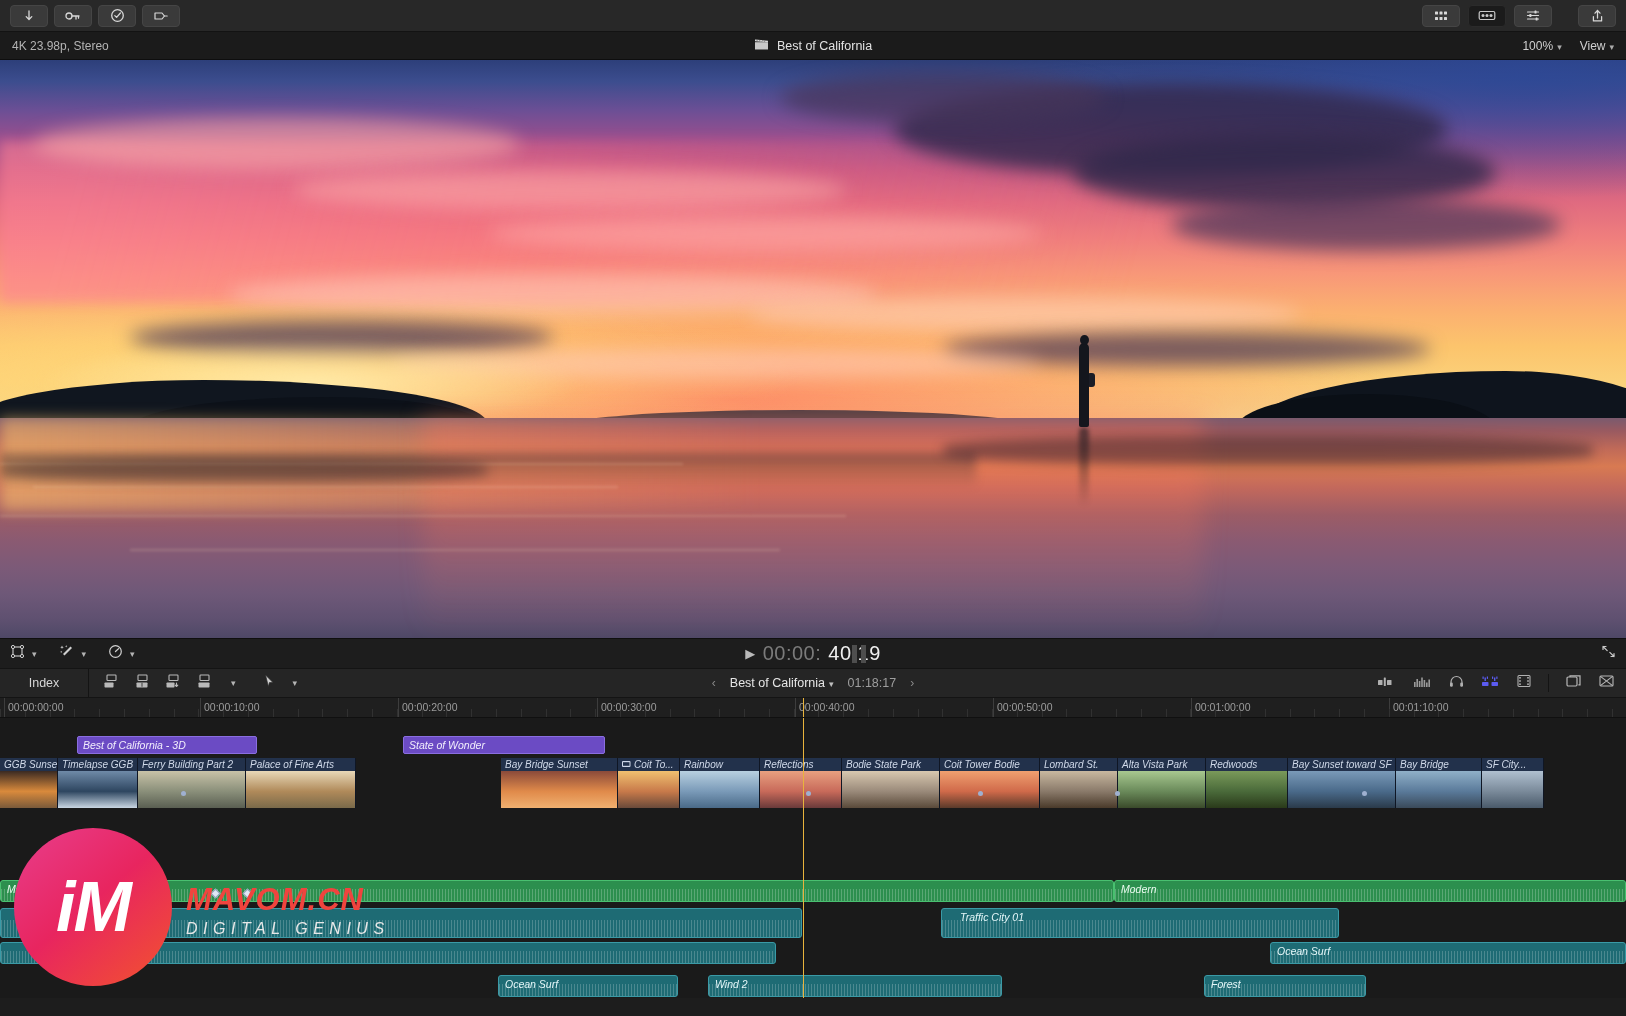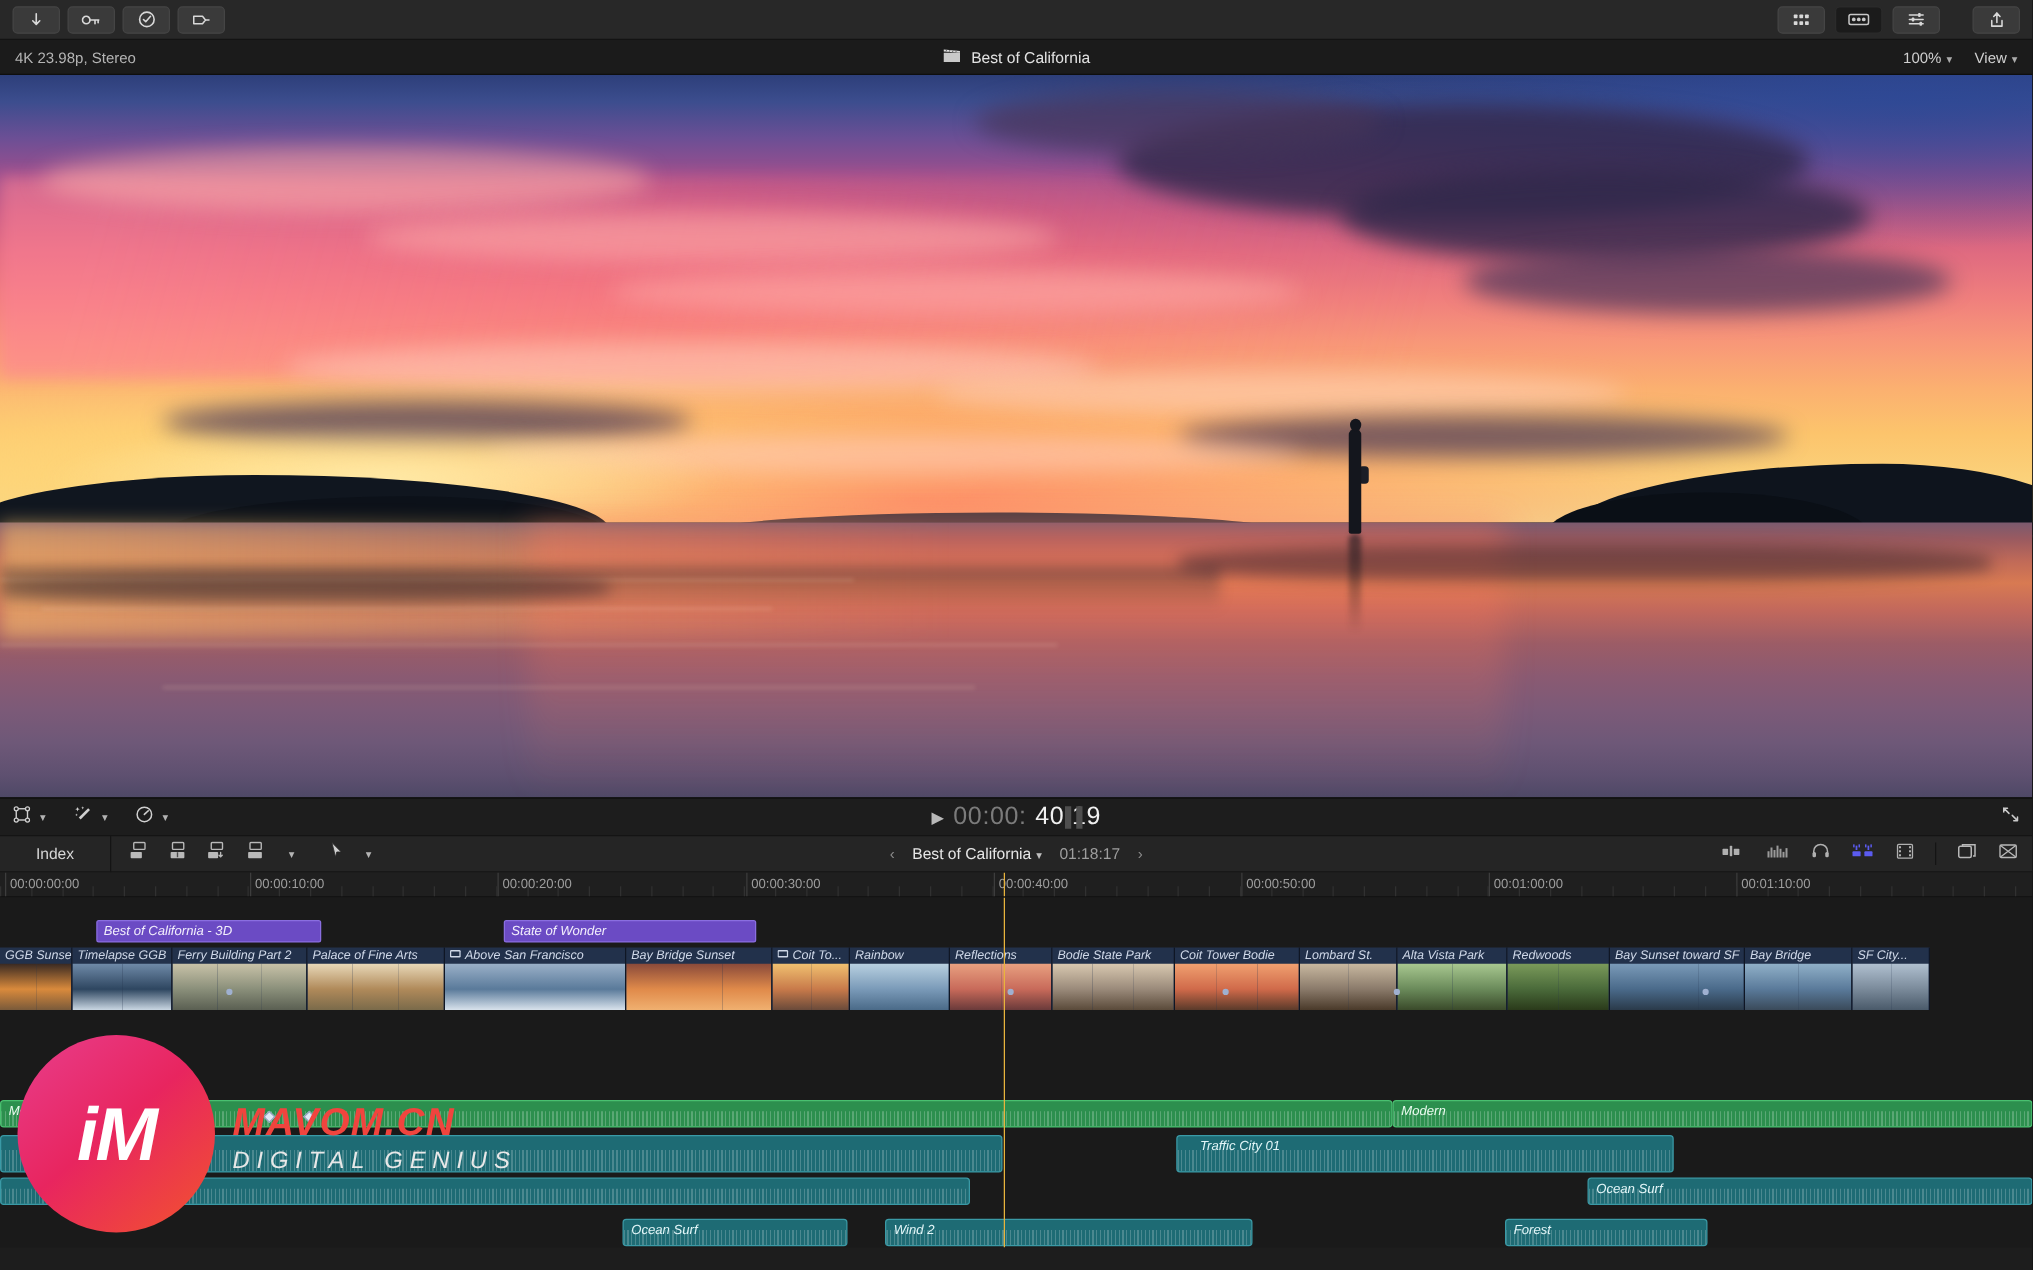--- a/index.html
+++ b/index.html
@@ -173,25 +173,25 @@
 
   .playhead { position:absolute; top:0; bottom:0; width:1px; background:#e8b33c; z-index:40; }
   .ph-ruler { position:absolute; top:0; width:1px; background:#e8b33c; height:20px; z-index:40; }
 
   
   .wm { position:absolute; left:14px; bottom:12px; z-index:60;
     display:flex; align-items:center; pointer-events:none; }
   .wm-badge { width:158px; height:158px; border-radius:50%;
     background:linear-gradient(140deg,#e83e8c 0%,#e8255f 48%,#f2542d 100%);
     display:flex; align-items:center; justify-content:center;
-    font-size:60px; font-weight:bold; color:#fff; letter-spacing:-2px;
+    font-size:70px; font-weight:bold; color:#fff; letter-spacing:-2px;
     font-family:"Liberation Sans", sans-serif; }
   .wm-txt { margin-left:14px; margin-top:6px; }
   .wm-main { font-size:31px; font-weight:bold; color:#f0443e; letter-spacing:1px; }
-  .wm-sub { font-size:19px; color:#e8e8e8; letter-spacing:5.5px; margin-top:2px; }
+  .wm-sub { font-size:16px; color:#e8e8e8; letter-spacing:5.5px; margin-top:2px; }
 </style>
 </head>
 <body>
 
 <div class="toolbar">
   <div class="tbtn">
     <span>
       <svg width="14" height="14" viewBox="0 0 14 14">
           <path d="M7 2v8M7 10.5 4.2 7.6M7 10.5l2.8-2.9" stroke="#d8d8d8" stroke-width="1.3" fill="none" stroke-linecap="round"></path>
         </svg>
@@ -648,35 +648,20 @@
       <div class="vclip" style="left: 246px; width: 110px;">
         <div class="thumbs">
           <div class="th" style="background: linear-gradient(rgb(232, 216, 184) 0%, rgb(176, 138, 90) 55%, rgb(122, 106, 74) 100%);"></div>
           <div class="th" style="background: linear-gradient(rgb(232, 216, 184) 0%, rgb(176, 138, 90) 55%, rgb(122, 106, 74) 100%);"></div>
           <div class="th" style="background: linear-gradient(rgb(232, 216, 184) 0%, rgb(176, 138, 90) 55%, rgb(122, 106, 74) 100%);"></div>
         </div>
         <div class="nm">
           <span>Palace of Fine Arts</span>
         </div>
       </div>
-      <div class="vclip" style="left: 356px; width: 145px;">
-        <div class="thumbs">
-          <div class="th" style="background: linear-gradient(rgb(154, 176, 200) 0%, rgb(90, 122, 154) 55%, rgb(216, 226, 236) 100%);"></div>
-          <div class="th" style="background: linear-gradient(rgb(154, 176, 200) 0%, rgb(90, 122, 154) 55%, rgb(216, 226, 236) 100%);"></div>
-          <div class="th" style="background: linear-gradient(rgb(154, 176, 200) 0%, rgb(90, 122, 154) 55%, rgb(216, 226, 236) 100%);"></div>
-          <div class="th" style="background: linear-gradient(rgb(154, 176, 200) 0%, rgb(90, 122, 154) 55%, rgb(216, 226, 236) 100%);"></div>
-        </div>
-        <div class="nm">
-          <span><svg width="9" height="8" viewBox="0 0 9 8">
-              <rect x="0" y="1" width="8.5" height="6" rx="1" fill="#cfd8e8"></rect>
-              <rect x="1" y="2.2" width="6.5" height="3.6" fill="#22314b"></rect>
-            </svg></span>
-          <span>Above San Francisco</span>
-        </div>
-      </div>
       <div class="vclip" style="left: 501px; width: 117px;">
         <div class="thumbs">
           <div class="th" style="background: linear-gradient(rgb(138, 74, 58) 0%, rgb(224, 138, 74) 55%, rgb(240, 176, 112) 100%);"></div>
           <div class="th" style="background: linear-gradient(rgb(138, 74, 58) 0%, rgb(224, 138, 74) 55%, rgb(240, 176, 112) 100%);"></div>
           <div class="th" style="background: linear-gradient(rgb(138, 74, 58) 0%, rgb(224, 138, 74) 55%, rgb(240, 176, 112) 100%);"></div>
         </div>
         <div class="nm">
           <span>Bay Bridge Sunset</span>
         </div>
       </div>

